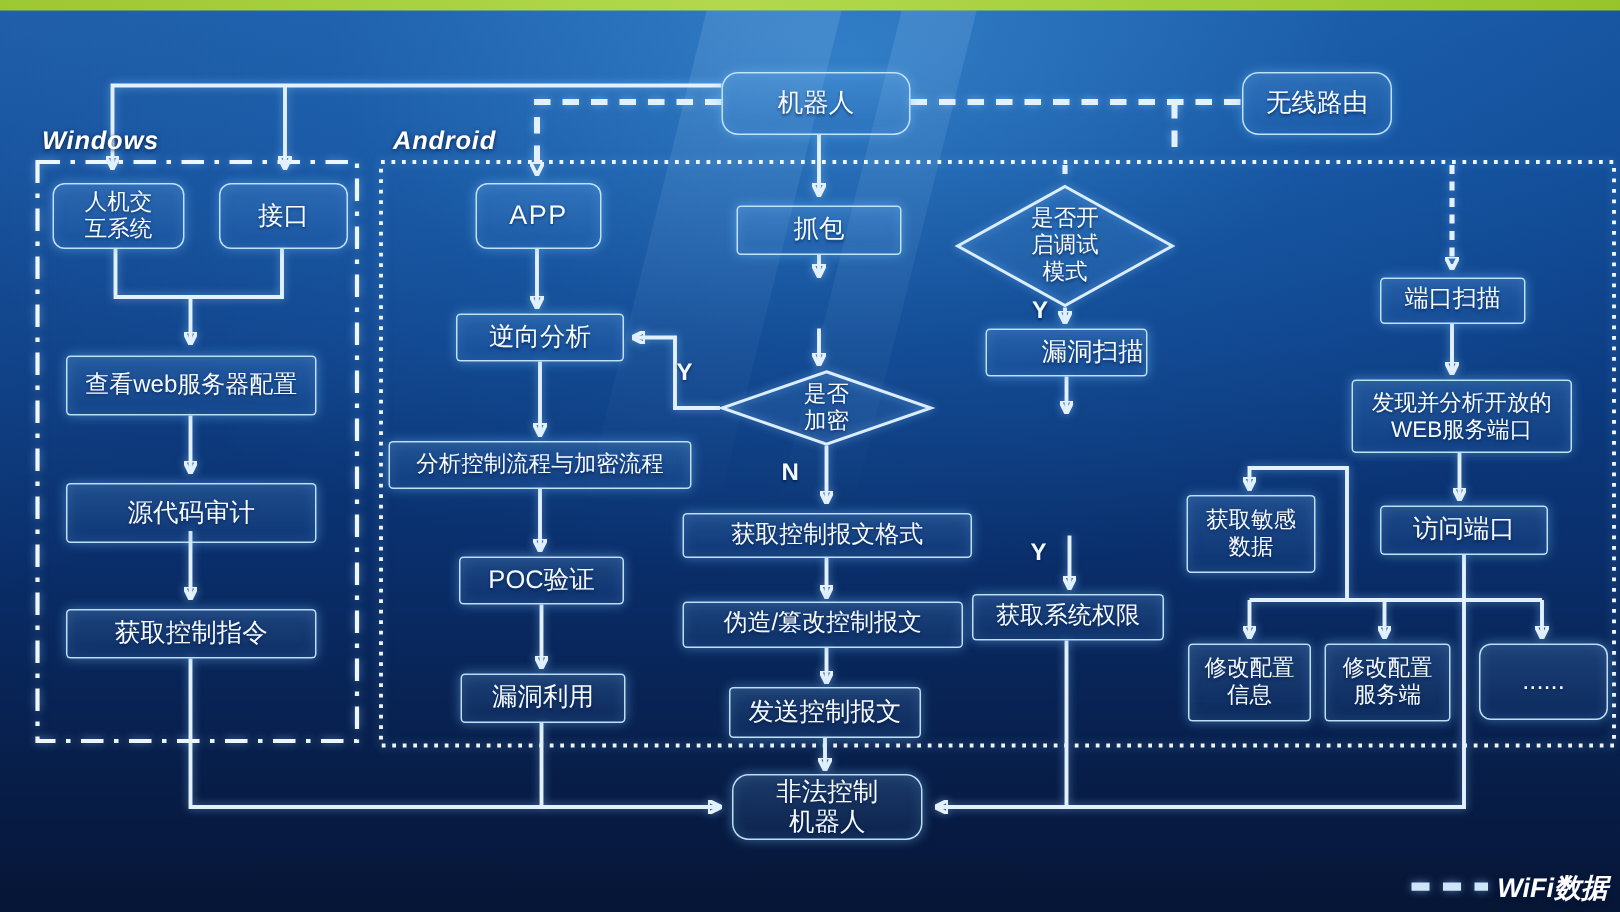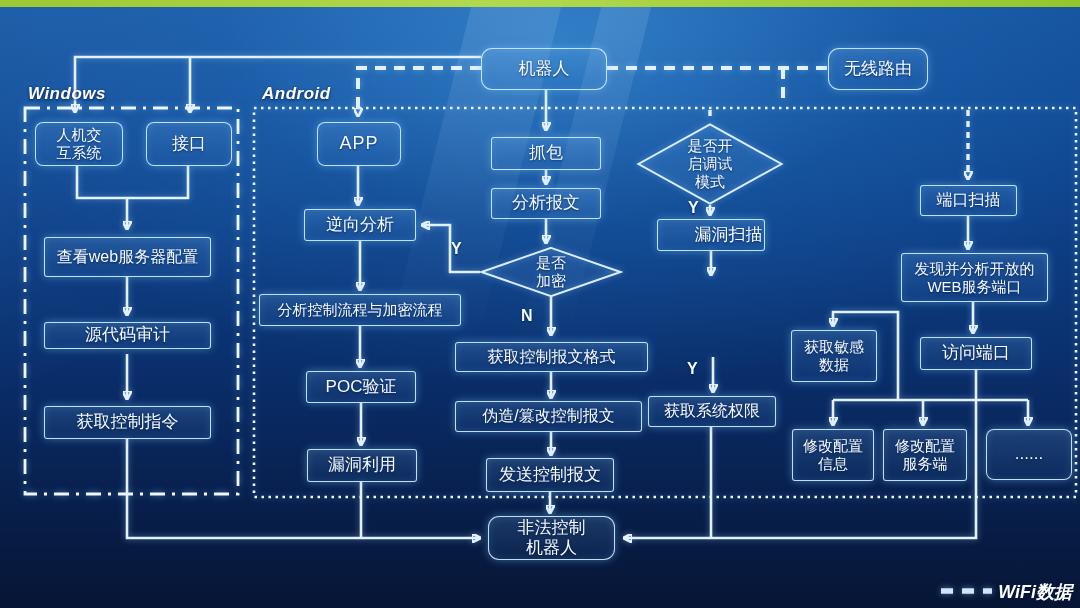--- a/index.html
+++ b/index.html
@@ -113,26 +113,25 @@
   <div class="seclabel" style="left:28px;top:84px;">Windows</div>
   <div class="seclabel" style="left:262px;top:84px;">Android</div>
 
   <div class="node r10" style="left:481px;top:48px;width:126px;height:42px;"><span>机器人</span></div>
   <div class="node r10" style="left:828px;top:48px;width:100px;height:42px;"><span>无线路由</span></div>
 
   <div class="node r8 fs15" style="left:35px;top:122px;width:88px;height:44px;"><span>人机交
 互系统</span></div>
   <div class="node r8" style="left:146px;top:122px;width:86px;height:44px;"><span>接口</span></div>
   <div class="node fs16" style="left:44px;top:237px;width:167px;height:40px;"><span>查看web服务器配置</span></div>
-  <div class="node" style="left:44px;top:322px;width:167px;height:27px;"><span>源代码审计</span></div>
+  <div class="node" style="left:44px;top:322px;width:167px;height:40px;"><span>源代码审计</span></div>
   <div class="node" style="left:44px;top:406px;width:167px;height:33px;"><span>获取控制指令</span></div>
 
   <div class="node r8 fs18" style="left:317px;top:122px;width:84px;height:44px;"><span>APP</span></div>
   <div class="node" style="left:491px;top:137px;width:110px;height:33px;"><span>抓包</span></div>
-  <div class="node" style="left:491px;top:188px;width:110px;height:31px;"><span>分析报文</span></div>
   <div class="node" style="left:304px;top:209px;width:112px;height:32px;"><span>逆向分析</span></div>
   <div class="node fs15" style="left:259px;top:294px;width:202px;height:32px;"><span>分析控制流程与加密流程</span></div>
   <div class="node" style="left:306px;top:371px;width:110px;height:32px;"><span>POC验证</span></div>
   <div class="node" style="left:307px;top:449px;width:110px;height:33px;"><span>漏洞利用</span></div>
   <div class="node fs16" style="left:455px;top:342px;width:193px;height:30px;"><span>获取控制报文格式</span></div>
   <div class="node fs16" style="left:455px;top:401px;width:187px;height:31px;"><span>伪造/篡改控制报文</span></div>
   <div class="node" style="left:486px;top:458px;width:128px;height:34px;"><span>发送控制报文</span></div>
 
   <div class="node" style="left:657px;top:219px;width:108px;height:32px;padding-left:35px;"><span>漏洞扫描</span></div>
   <div class="node fs16" style="left:648px;top:396px;width:128px;height:31px;"><span>获取系统权限</span></div>

